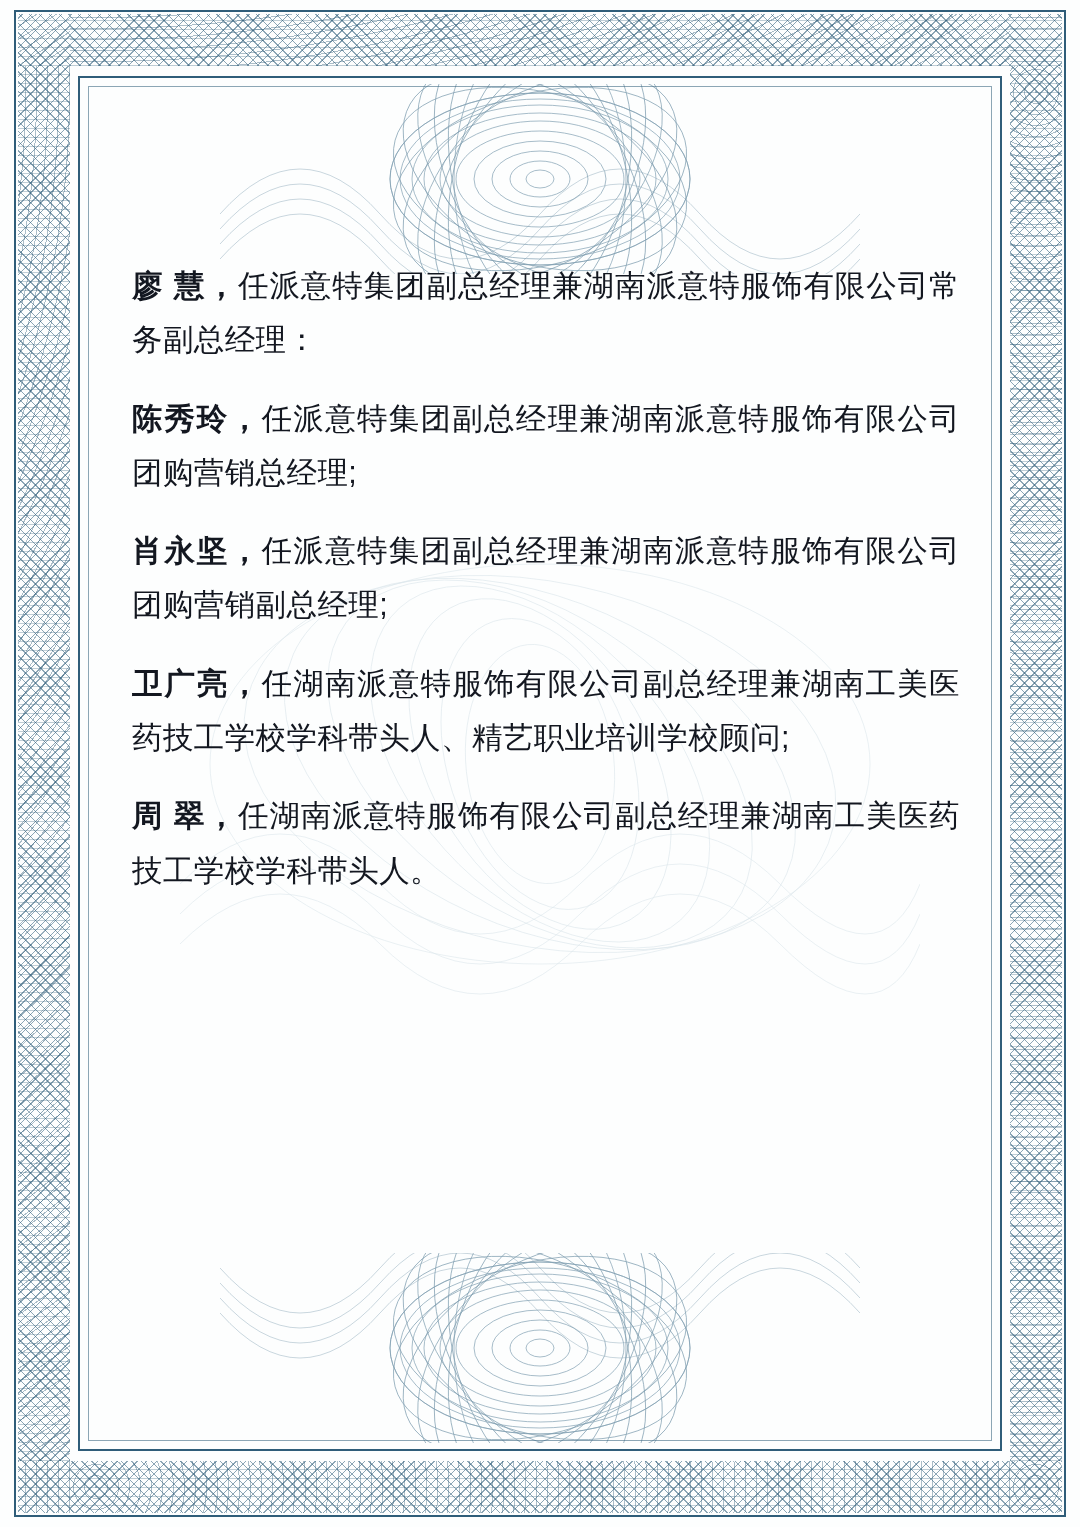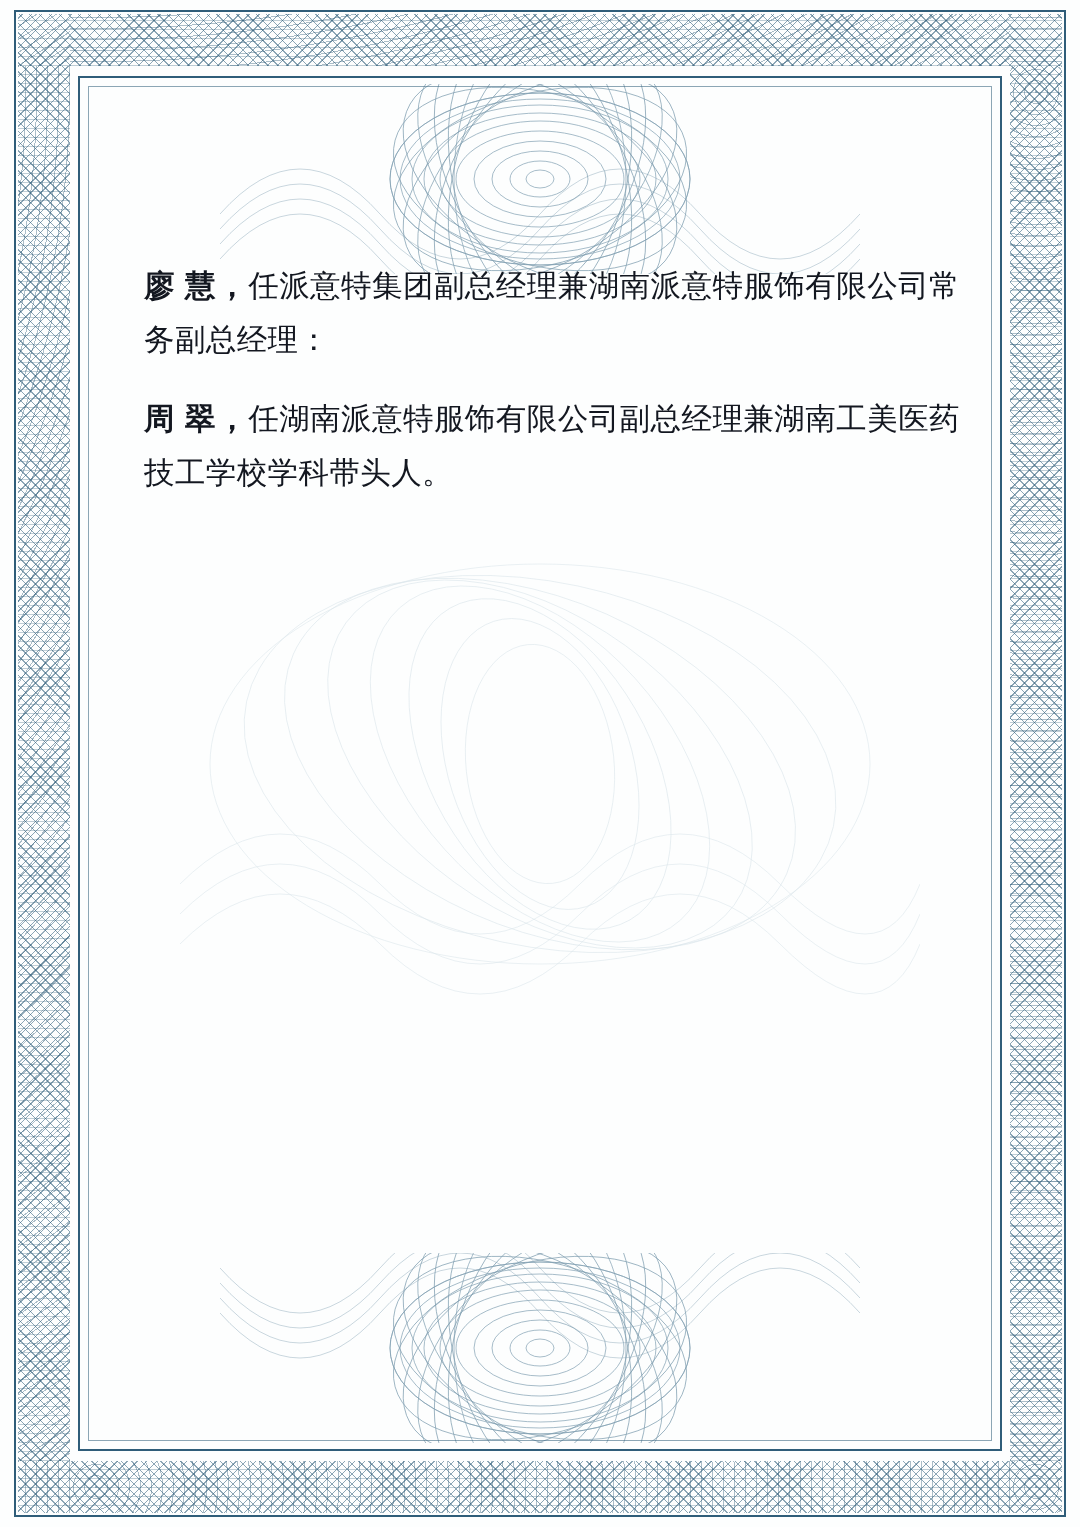--- a/index.html
+++ b/index.html
@@ -112,21 +112,21 @@
   
   .content {
     position: absolute;
     left: 128px;
     right: 120px;
     top: 258px;
     bottom: 290px;
     z-index: 5;
   }
   .para {
-    margin: 0 0 24px 16px;
+    margin: 0 0 24px 4px;
     font-size: 30.5px;
     line-height: 1.78;
     color: #131720;
     letter-spacing: 0.4px;
     text-align: justify;
     font-family: "Liberation Sans", sans-serif;
   }
   .para .name {
     font-weight: bold;
     letter-spacing: 1px;
@@ -233,21 +233,30 @@
     </g>
   </svg>
 
   <div class="content">
 
     <p class="para">
       <span class="name">廖 慧，</span><span>任派意特集团副总经理兼湖南派意特服饰有限公司常务副总经理：</span>
     </p>
 
 
-
-
+    <p class="para">
+      <span class="name">陈秀玲，</span><span>任派意特集团副总经理兼湖南派意特服饰有限公司团购营销总经理;</span>
+    </p>
+
+    <p class="para">
+      <span class="name">肖永坚，</span><span>任派意特集团副总经理兼湖南派意特服饰有限公司团购营销副总经理;</span>
+    </p>
+
+    <p class="para">
+      <span class="name">卫广亮，</span><span>任湖南派意特服饰有限公司副总经理兼湖南工美医药技工学校学科带头人、精艺职业培训学校顾问;</span>
+    </p>
 
     <p class="para">
       <span class="name">周 翠，</span><span>任湖南派意特服饰有限公司副总经理兼湖南工美医药技工学校学科带头人。</span>
     </p>
 
   </div>
 </div>
 
 </body></html>

